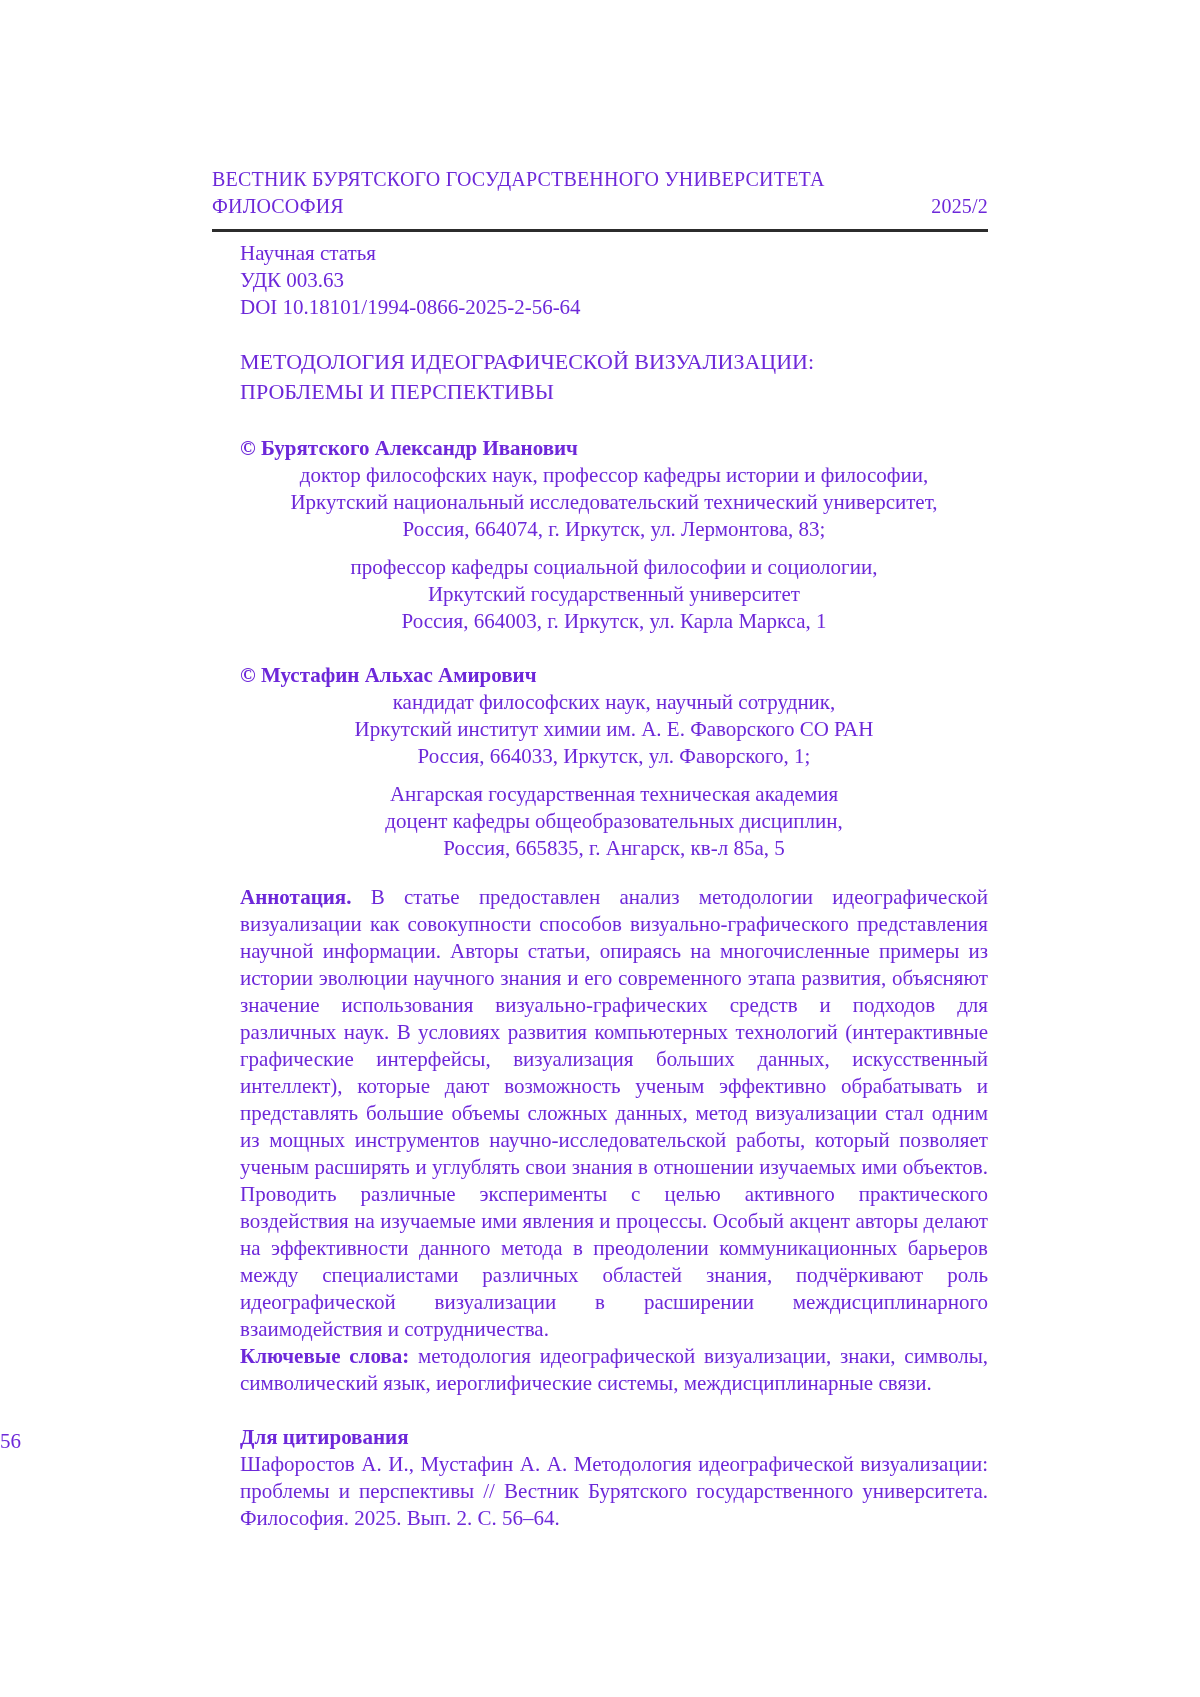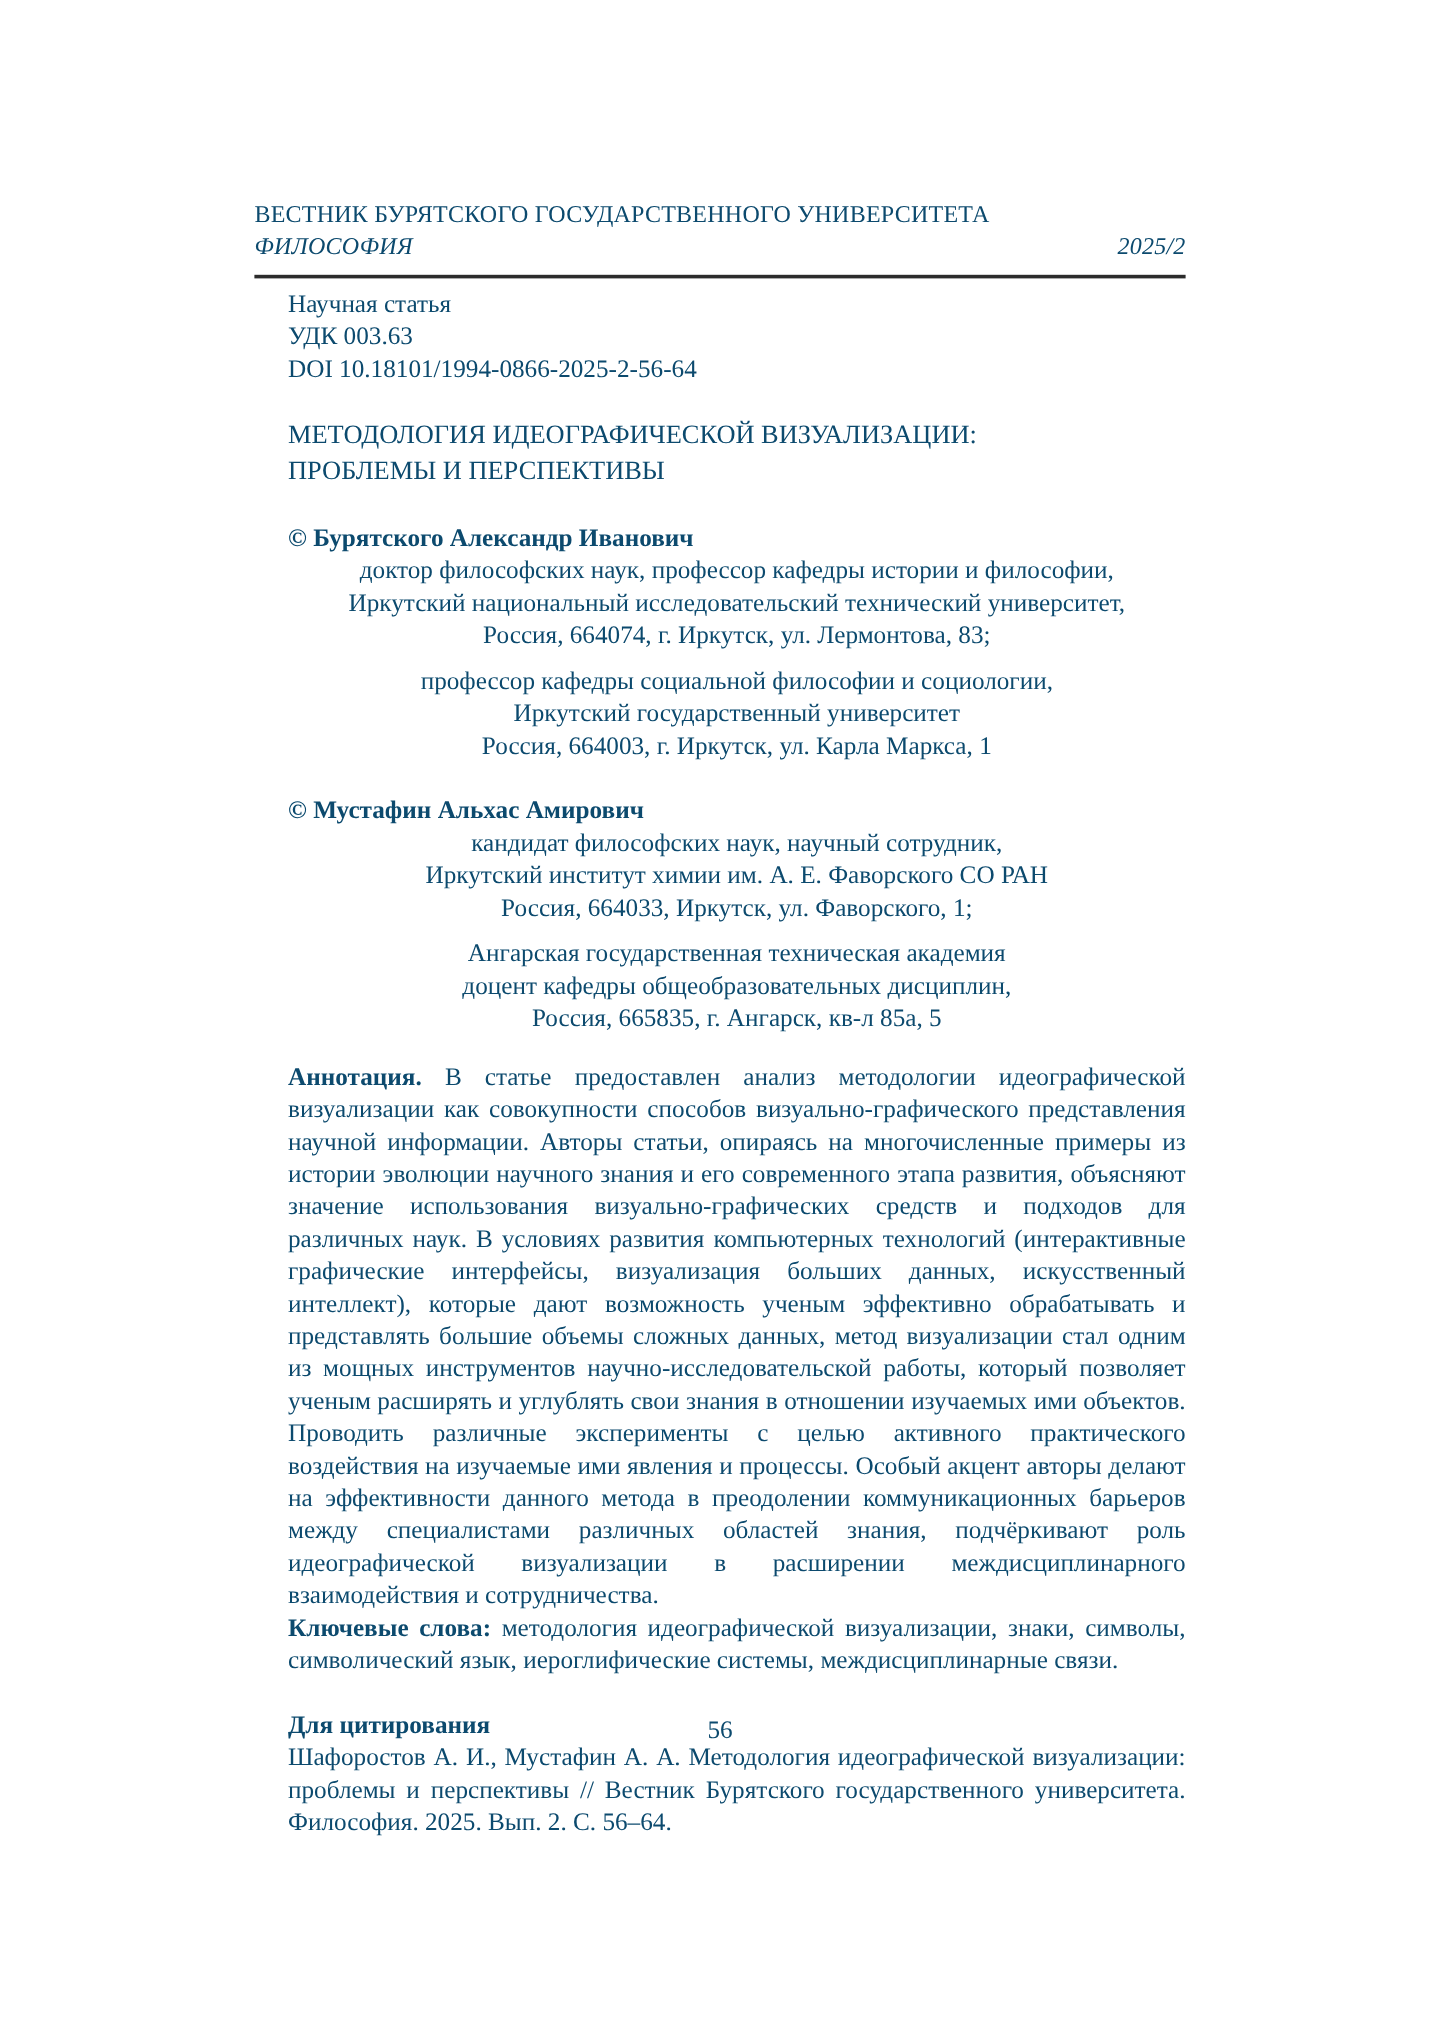--- a/index.html
+++ b/index.html
@@ -3,21 +3,21 @@
 <meta charset="utf-8">
 <style>
   html, body { margin: 0; padding: 0; background: #e9e9e9; }
   .page {
     position: relative;
     width: 1200px;
     height: 1697px;
     margin: 0 auto;
     background: #ffffff;
     font-family: "Liberation Serif", "DejaVu Serif", serif;
-    color: #0c4a6e;
+    color: #6d28d9;
     box-sizing: border-box;
     overflow: hidden;
   }
   
   .header {
     position: absolute;
     top: 166px;
     left: 212px;
     width: 776px;
   }
@@ -27,21 +27,20 @@
     letter-spacing: 0.2px;
     white-space: nowrap;
   }
   .header-line2 {
     display: flex;
     justify-content: space-between;
     align-items: flex-start;
     font-size: 20px;
     line-height: 27px;
     letter-spacing: 0.2px;
-    font-style: italic;
   }
   .header-rule {
     margin-top: 9px;
     border-bottom: 3px solid #2c2c2c;
     width: 100%;
   }
   
   .body-col {
     position: absolute;
     top: 240px;
@@ -69,21 +68,20 @@
     text-align: justify;
     text-justify: inter-word;
   }
   .b { font-weight: bold; }
   .citation-block { margin-top: 27px; }
   .page-number {
     position: absolute;
     top: 1428px;
     left: 0;
     width: 1200px;
-    text-align: center;
     font-size: 21px;
     line-height: 27px;
   }
 </style>
 </head>
 <body>
 
 <div class="page">
 
   <div class="header">

